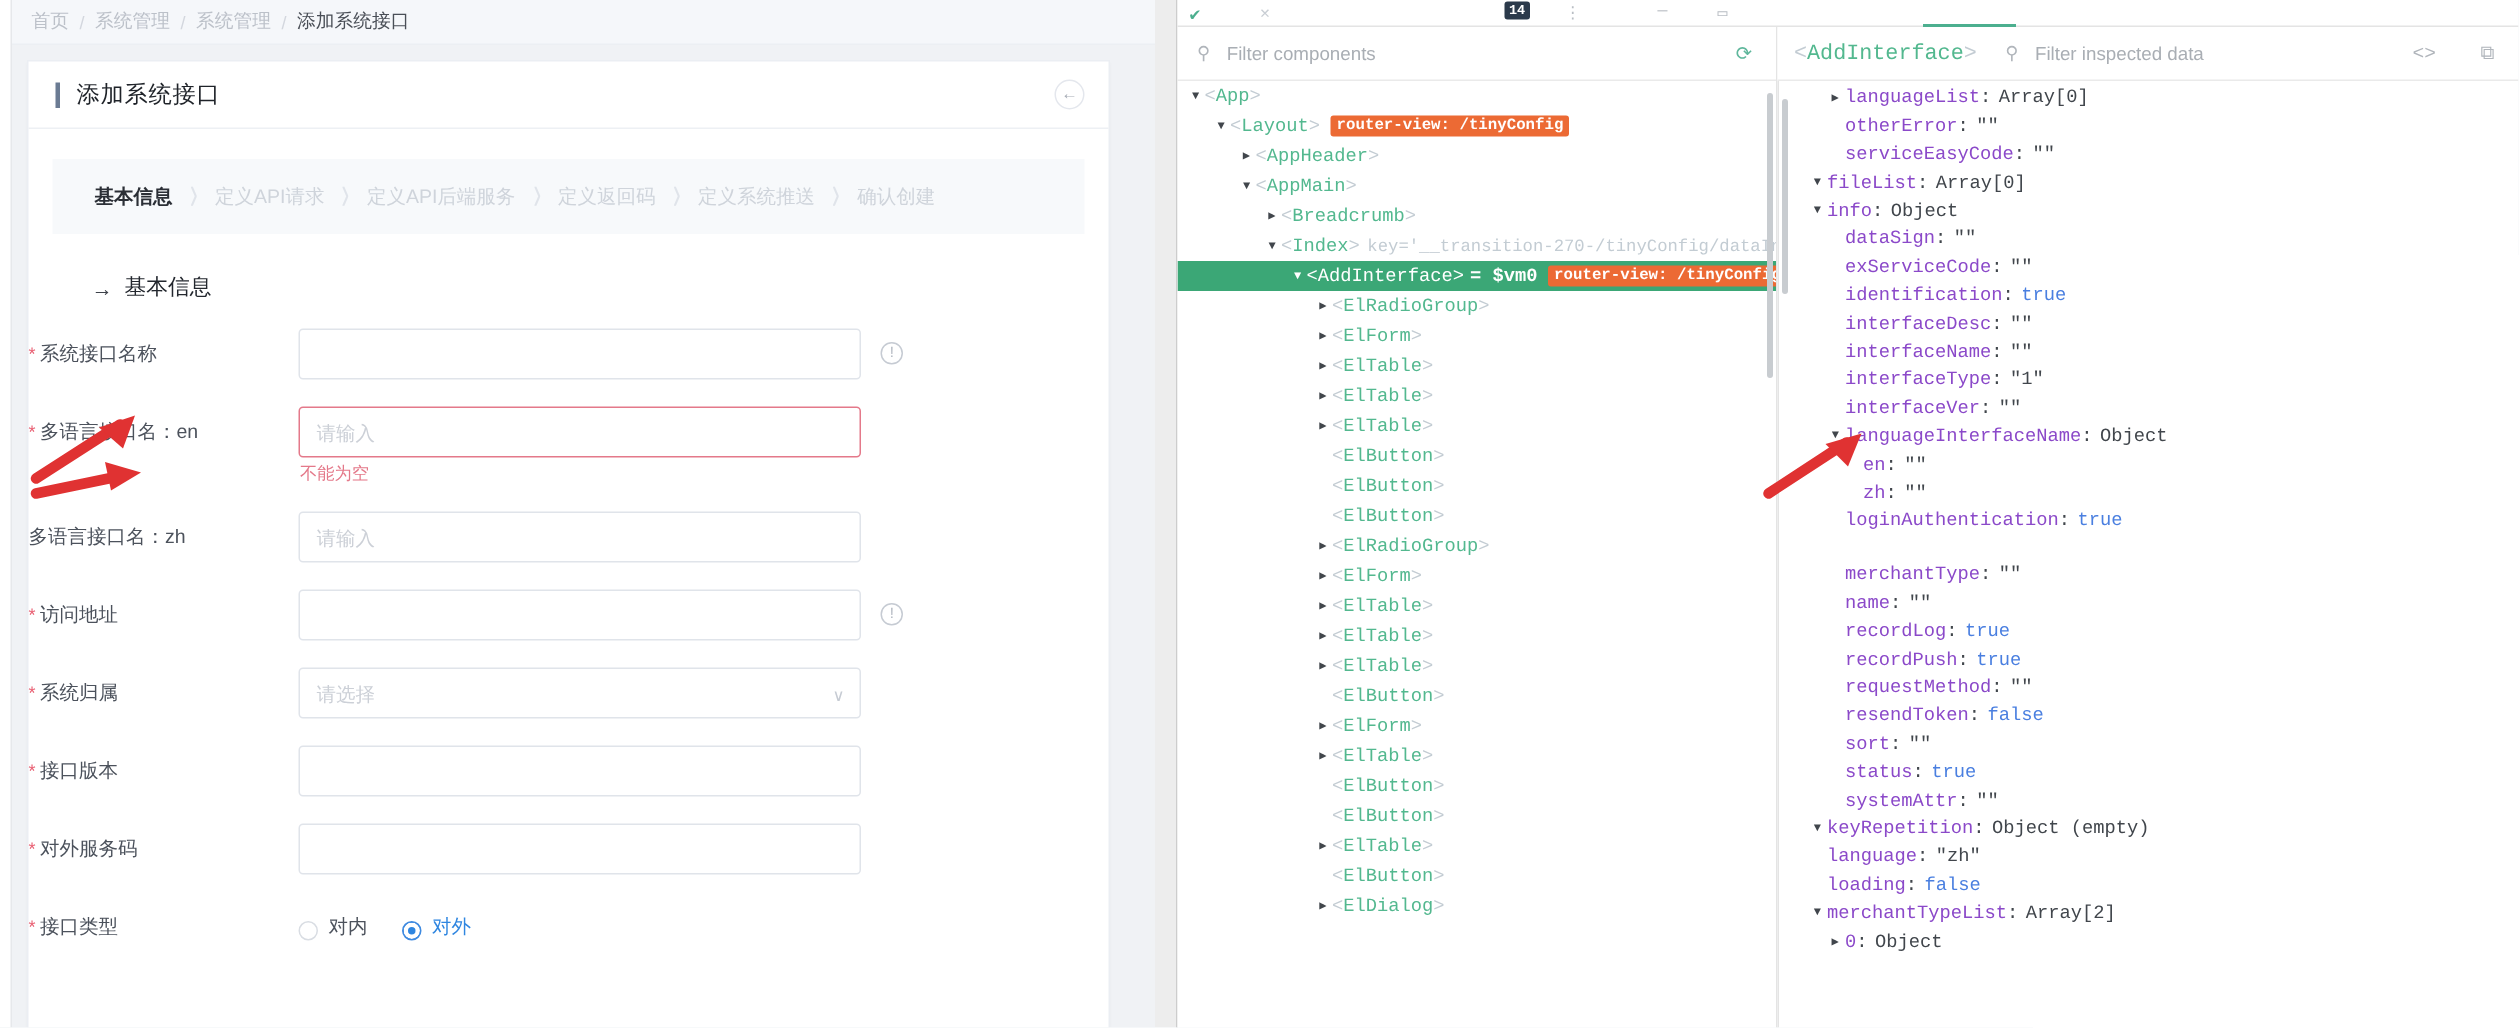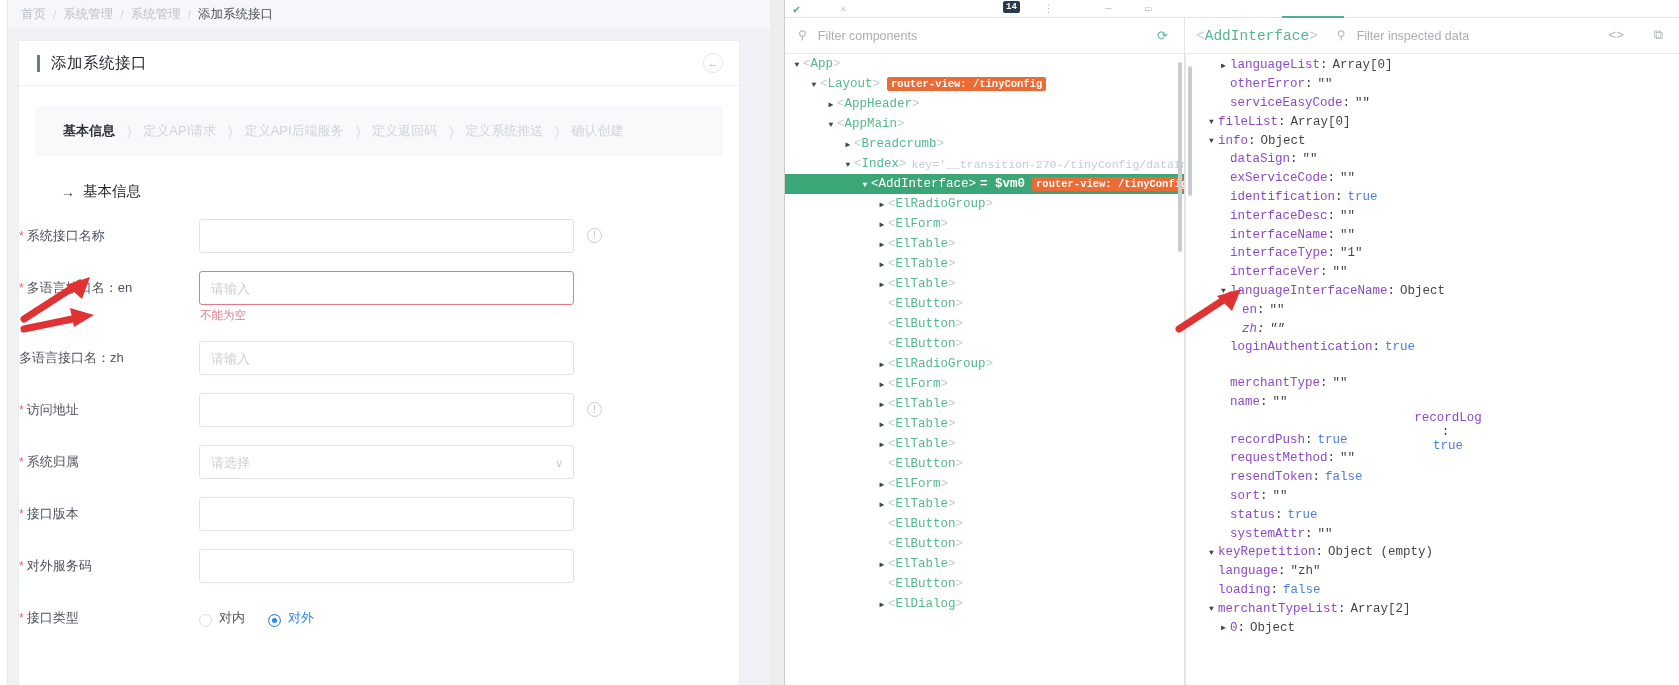--- a/index.html
+++ b/index.html
@@ -562,21 +562,21 @@
           <span class="key">languageInterfaceName</span>
           <span class="colon">:</span>
           <span class="v-type">Object</span>
         </div>
         <div class="pnode" style="padding-left: 44px;">
           <span class="pw"></span>
           <span class="key">en</span>
           <span class="colon">:</span>
           <span class="v-str">""</span>
         </div>
-        <div class="pnode" style="padding-left: 44px; font-style: italic;">
+        <div class="pnode" style="padding-left: 44px;">
           <span class="pw"></span>
           <span class="key">zh</span>
           <span class="colon">:</span>
           <span class="v-str">""</span>
         </div>
         <div class="pnode" style="padding-left: 32px;">
           <span class="pw"></span>
           <span class="key">loginAuthentication</span>
           <span class="colon">:</span>
           <span class="v-bool">true</span>
@@ -586,21 +586,21 @@
           <span class="key">merchantType</span>
           <span class="colon">:</span>
           <span class="v-str">""</span>
         </div>
         <div class="pnode" style="padding-left: 32px;">
           <span class="pw"></span>
           <span class="key">name</span>
           <span class="colon">:</span>
           <span class="v-str">""</span>
         </div>
-        <div class="pnode" style="padding-left: 32px; flex-direction: column;">
+        <div class="pnode" style="padding-left: 32px;">
           <span class="pw"></span>
           <span class="key">recordLog</span>
           <span class="colon">:</span>
           <span class="v-bool">true</span>
         </div>
         <div class="pnode" style="padding-left: 32px;">
           <span class="pw"></span>
           <span class="key">recordPush</span>
           <span class="colon">:</span>
           <span class="v-bool">true</span>

